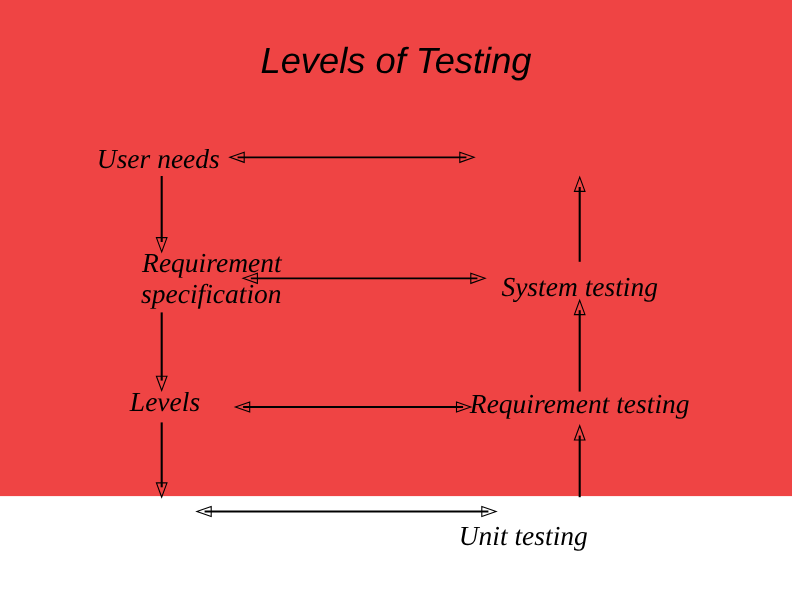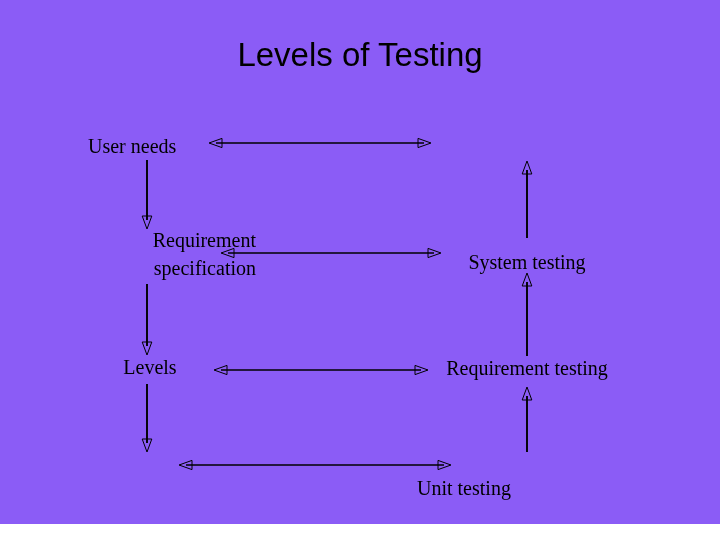--- a/index.html
+++ b/index.html
@@ -11,43 +11,44 @@
     width: 720px;
     height: 540px;
     background: #ffffff;
     font-family: "Liberation Serif", "DejaVu Serif", serif;
     color: #000000;
     overflow: hidden;
   }
   #slide {
     position: relative;
     width: 720px;
-    height: 524px;
-    background: #8b5cf6;
+    height: 451px;
+    background: #ef4444;
+    font-style: italic;
   }
   
   #slide-title {
     position: absolute;
     left: 0;
     top: 34px;
     width: 720px;
     text-align: center;
     font-family: "Liberation Sans", "DejaVu Sans", sans-serif;
     font-size: 33px;
     font-weight: normal;
     line-height: 42px;
     letter-spacing: 0px;
     color: #000000;
     white-space: nowrap;
   }
   
   .node {
     position: absolute;
     font-family: "Liberation Serif", "DejaVu Serif", serif;
-    font-size: 20px;
+    font-size: 25px;
     line-height: 28px;
     color: #000000;
     white-space: pre-line;
   }
   .node.left-align  { text-align: left; }
   .node.center-align{ text-align: center; }
 
   
   #node-user-needs {
     left: 88px;  top: 132px;  width: 160px;  text-align: left;

